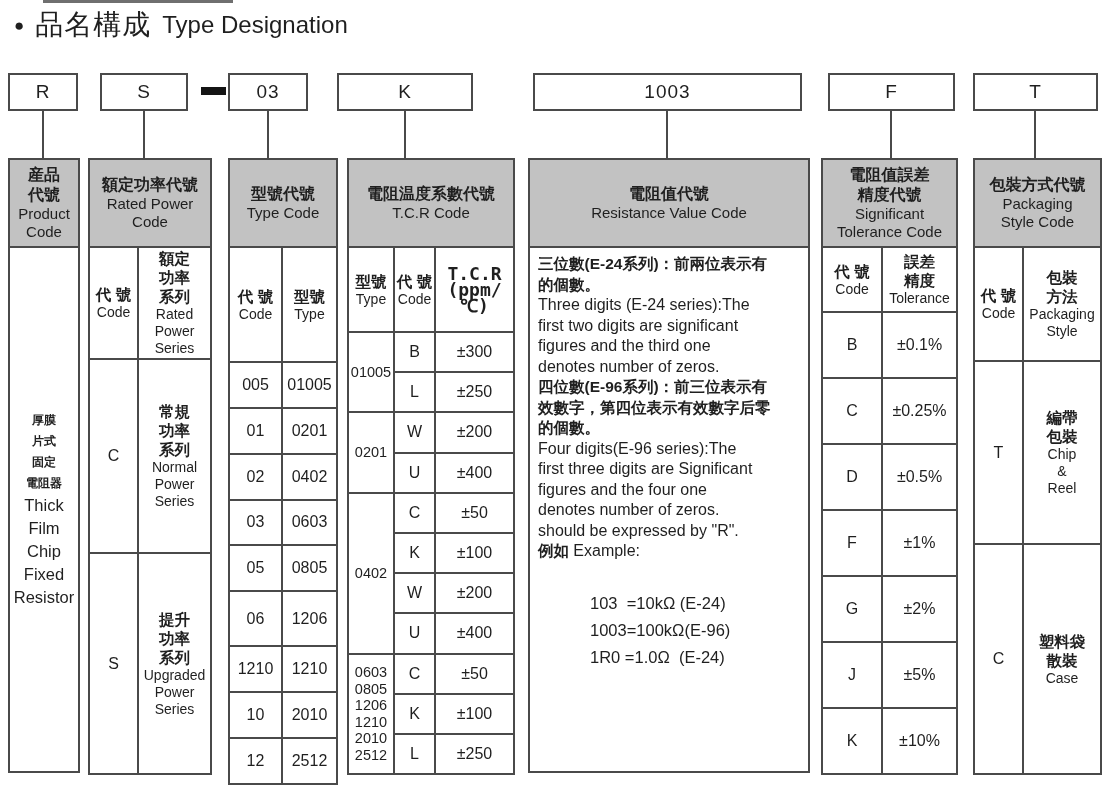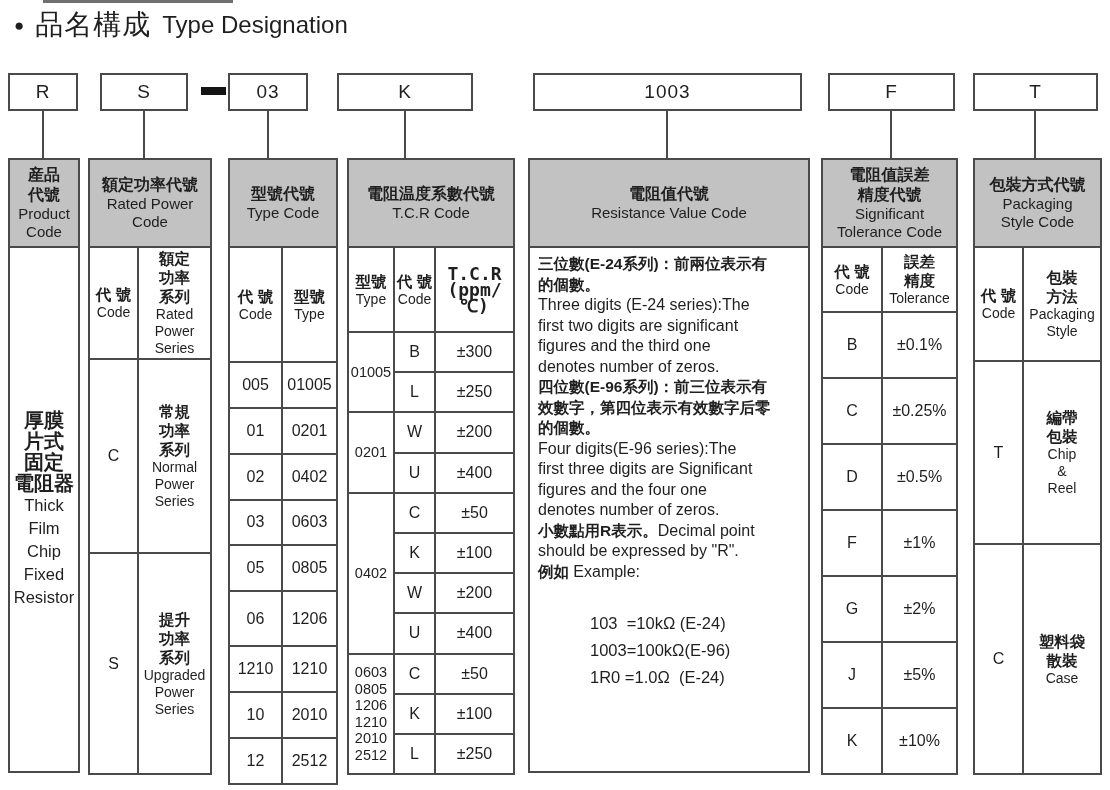--- a/index.html
+++ b/index.html
@@ -24,21 +24,21 @@
     height:90px; border:2px solid #4a4a4a; background:#c2c2c2;
     display:flex; flex-direction:column; align-items:center; justify-content:center; text-align:center;
   }
   .col-header .zh { font-size:16px; font-weight:bold; line-height:20px; }
   .col-header .en { font-size:15px; line-height:18px; }
   .col-body { height:527px; margin-top:-2px; background:#fff; }
   .col-body.single {
     border:2px solid #4a4a4a; display:flex; flex-direction:column;
     justify-content:center; text-align:center;
   }
-  .single .zh { font-size:20px; font-weight:bold; line-height:21px; }
+  .single .zh { font-size:12px; font-weight:bold; line-height:21px; }
   .single .en { font-size:16.5px; line-height:23px; }
   table.grid { border-collapse:collapse; width:100%; height:100%; table-layout:fixed; }
   table.grid td { border:2px solid #4a4a4a; text-align:center; vertical-align:middle; padding:0; overflow:hidden; }
   .cell .zh   { font-size:15.5px; font-weight:bold; line-height:19px; }
   .cell .en   { font-size:14px; line-height:17px; }
   .cell .val  { font-size:16px; }
   .cell .mono { font-family:"DejaVu Sans Mono",monospace; font-size:18px; font-weight:bold; line-height:16px; }
   .cell .typ  { font-size:14.5px; line-height:16.5px; }
   .col-body.rich { border:2px solid #4a4a4a; padding:6px 4px 0 8px; text-align:left; }
   .rline { white-space:pre-wrap; }
@@ -398,21 +398,20 @@
         <div class="rline"><span class="en-inline">first two digits are significant</span></div>
         <div class="rline"><span class="en-inline">figures and the third one</span></div>
         <div class="rline"><span class="en-inline">denotes number of zeros.</span></div>
         <div class="rline"><span class="zh-inline">四位數(E-96系列)：前三位表示有</span></div>
         <div class="rline"><span class="zh-inline">效數字，第四位表示有效數字后零</span></div>
         <div class="rline"><span class="zh-inline">的個數。</span></div>
         <div class="rline"><span class="en-inline">Four digits(E-96 series):The</span></div>
         <div class="rline"><span class="en-inline">first three digits are Significant</span></div>
         <div class="rline"><span class="en-inline">figures and the four one</span></div>
         <div class="rline"><span class="en-inline">denotes number of zeros.</span></div>
-        <div class="rline"><span class="zh-inline">小數點用R表示。</span><span class="en-inline">Decimal point</span></div>
         <div class="rline"><span class="en-inline">should be expressed by "R".</span></div>
         <div class="rline"><span class="zh-inline">例如 </span><span class="en-inline">Example:</span></div>
         <div class="examples">
           <div class="exline">103  =10kΩ (E-24)</div>
           <div class="exline">1003=100kΩ(E-96)</div>
           <div class="exline">1R0 =1.0Ω  (E-24)</div>
         </div>
       </div>
     </div>
   <div class="col" id="col-tolerance" style="left:821px;width:137px">

